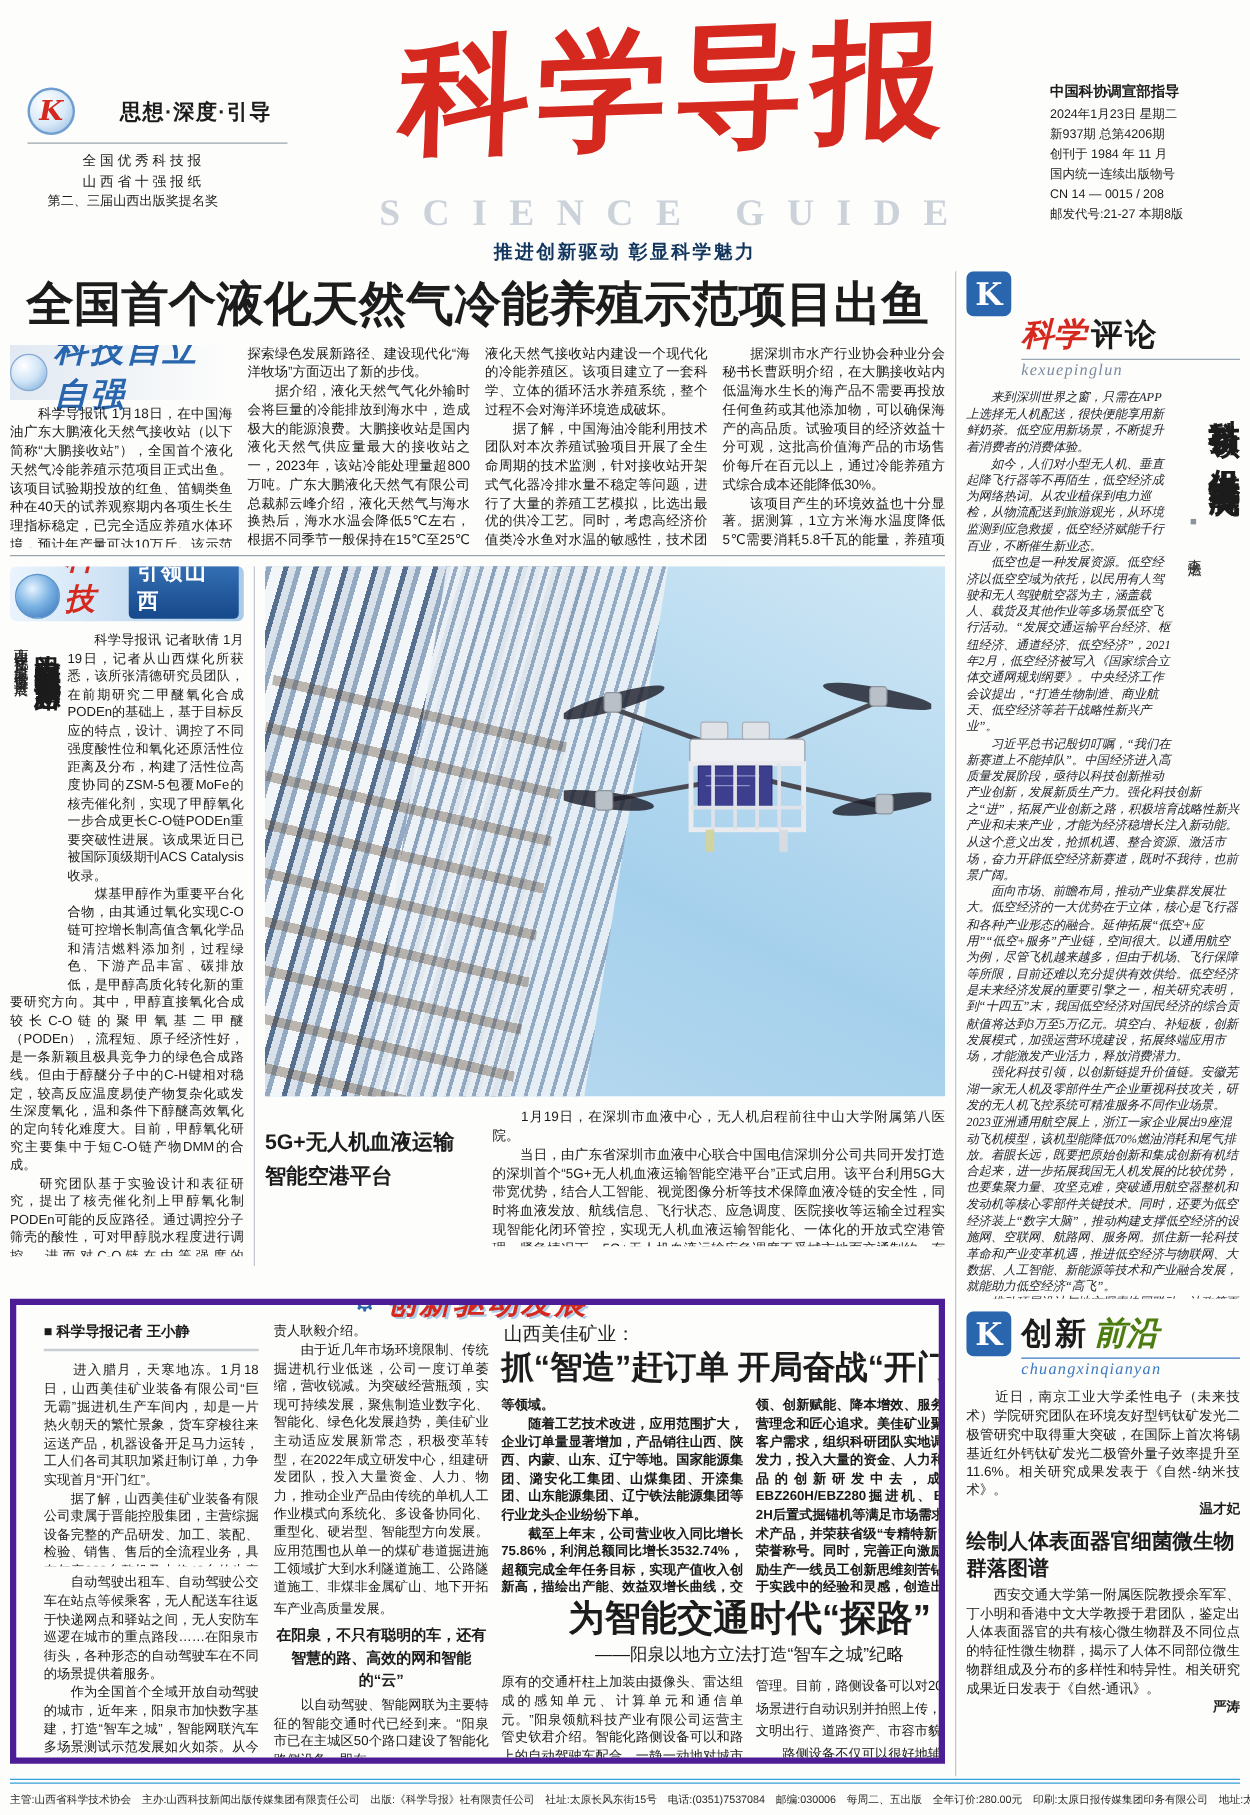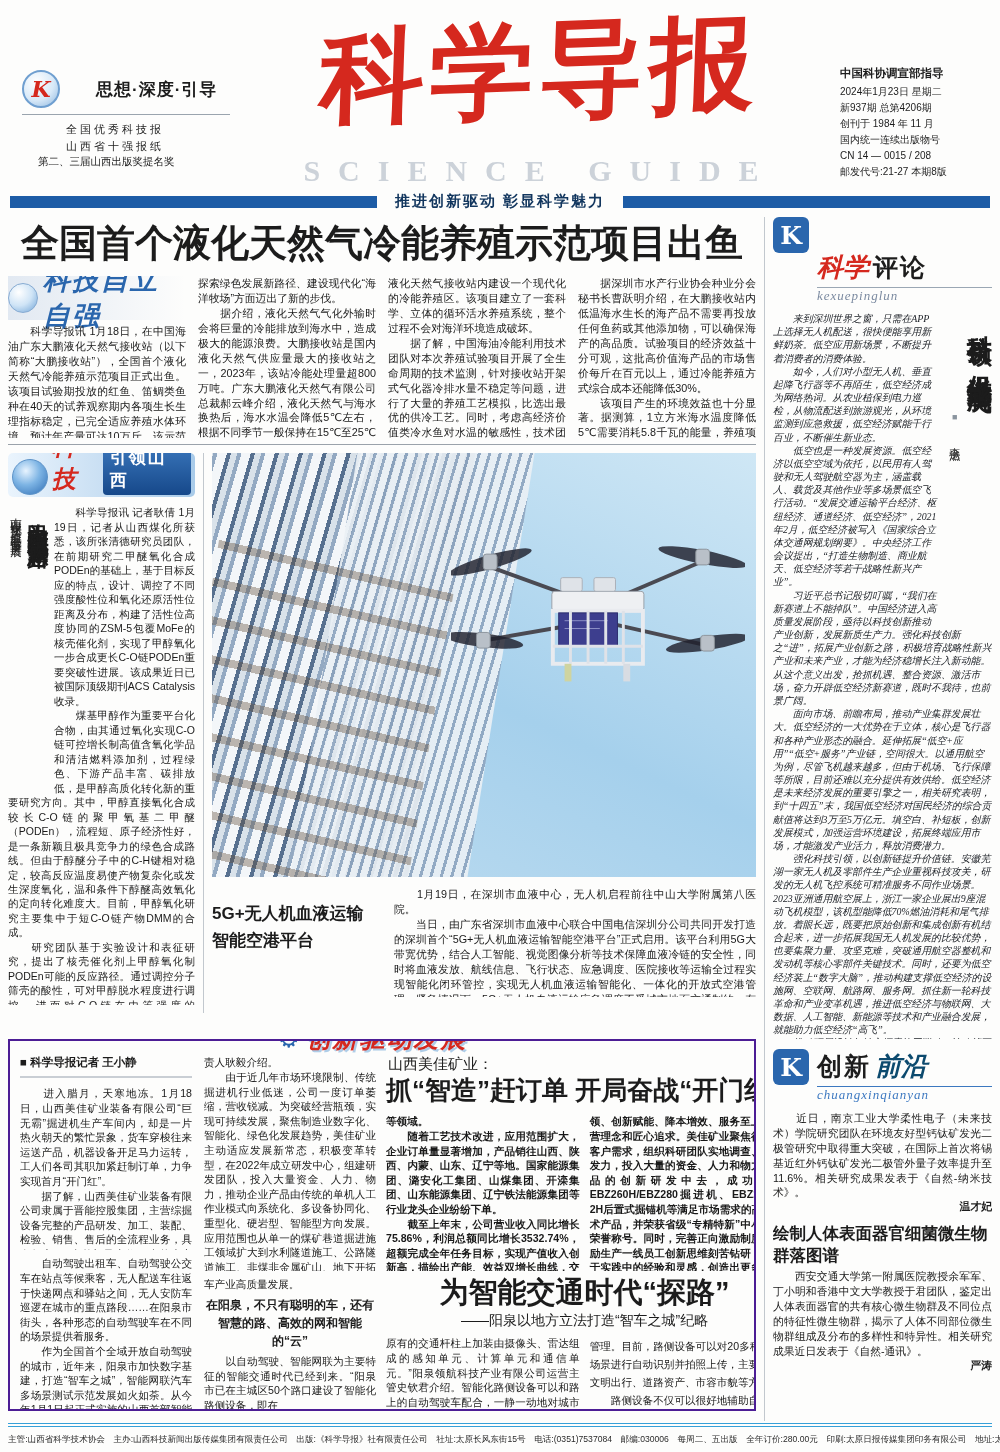--- a/index.html
+++ b/index.html
@@ -22,21 +22,21 @@
   .mast-center { flex:1; position:relative; text-align:center; }
   .mast-title { font-family:"DejaVu Serif","Liberation Serif",serif; font-weight:900; color:#d5281e;
                 font-size:104px; line-height:1.2; letter-spacing:6px; transform:rotate(-2deg) skewX(-4deg); }
   .mast-en { position:absolute; left:0; right:0; bottom:-4px; color:#ccd2d9; font-family:"Liberation Serif",serif;
              font-size:30px; letter-spacing:18px; font-weight:bold; }
   .mast-right { width:152px; padding-top:58px; }
   .mast-guide { font-size:11.5px; font-weight:bold; margin-bottom:3px; }
   .mast-line { font-size:10px; line-height:1.6; white-space:nowrap; }
 
   
-  .slogan-bar { display:flex; align-items:center; margin:8px 2px 6px 2px; }
+  .slogan-bar { display:flex; align-items:center; margin:8px 2px 6px 2px;flex-direction:column; }
   .bar { flex:1; height:12px; background:#1d5ca6; }
   .slogan-text { padding:0 18px; font-size:15px; font-weight:bold; color:#12365e; letter-spacing:2px; white-space:nowrap; }
 
   
   .macro { display:flex; }
   .macro-left { width:748px; }
   .macro-right { width:236px; margin-left:8px; border-left:1px solid #c2c8ce; padding-left:8px; }
 
   
   .lead-headline { font-size:38px; font-weight:900; letter-spacing:0; text-align:center;
@@ -80,21 +80,21 @@
             background:repeating-linear-gradient(97deg,#eaf0f5 0 7px,#8fa6c0 7px 10px); opacity:.92; }
   .bldg-c { position:absolute; left:-30px; top:100px; width:240px; height:460px; transform:rotate(9deg);
             background:repeating-linear-gradient(4deg, rgba(90,70,50,0) 0 30px, rgba(95,75,55,.38) 30px 38px); }
   .drone { position:absolute; left:44%; top:14%; width:54%; }
   .caption { display:flex; gap:14px; height:120px; overflow:hidden; padding-top:10px; }
   .cap-title { width:168px; font-size:17px; font-weight:900; line-height:1.55; padding-top:14px; }
   .cap-bodywrap { flex:1; }
   .cap-body { font-size:10.8px; }
 
   
-  .box { position:relative; border:2px solid #4c1d95; margin-top:26px; height:372px; padding:14px 10px 8px 10px; overflow:hidden; }
+  .box { position:relative; border:5px solid #4c1d95; margin-top:26px; height:372px; padding:14px 10px 8px 22px; overflow:hidden; }
   .box-badge { position:absolute; top:-19px; left:256px; background:#fdfdfc; padding:0 12px; display:flex; align-items:center; gap:6px; }
   .gear { font-size:24px; color:#2a66ad; }
   .box-badge-text { color:#d5281e; font-weight:900; font-style:italic; font-size:25px; letter-spacing:2px;
                     text-shadow:2px 2px 0 #aecde8; font-family:"DejaVu Sans",sans-serif; }
   .box-grid { display:flex; gap:12px; height:100%; }
   .box-left { width:172px; flex:0 0 172px; }
   .reporter { font-size:11.5px; font-weight:bold; border-bottom:2px solid #c9ced4; padding-bottom:6px; margin-bottom:8px; }
   .h178 { height:164px; overflow:hidden; }
   .h158 { height:158px; overflow:hidden; margin-top:6px; }
   .box-right { flex:1; }
@@ -117,21 +117,21 @@
 
   
   .kbadge { display:flex; gap:8px; align-items:flex-start; margin-bottom:8px; }
   .ksq { width:36px; height:36px; flex:0 0 36px; background:#2a66ad; color:#fff; border-radius:6px;
          display:flex; align-items:center; justify-content:center; font-size:25px; font-weight:900;
          font-family:"DejaVu Serif",serif; }
   .kbody { flex:1; }
   .krow { display:flex; align-items:baseline; gap:4px; }
   .kred { color:#d5281e; font-weight:900; font-size:26px; font-style:italic; font-family:"DejaVu Serif",serif;margin-top:33px; }
   .kblack { font-size:25px; font-weight:bold; letter-spacing:2px; }
-  .kblue { color:#0c4a6e; font-weight:900; font-size:26px; font-style:italic; font-family:Liberation Sans, sans-serif; }
+  .kblue { color:#4d7c0f; font-weight:900; font-size:26px; font-style:italic; font-family:Liberation Sans, sans-serif; }
   .kpinyin { border-top:1.5px solid #9aa7b4; color:#7b8aa0; font-style:italic; font-size:13px;
              letter-spacing:1px; font-family:"Liberation Serif",serif; margin-top:2px; }
   .kpinyin.blue { color:#3c78c0; border-top-color:#3c78c0; }
   .cmt { height:822px; overflow:hidden; }
   .cmt-float { float:right; display:flex; height:304px; margin:4px 0 6px 8px; }
   .cmt-author { font-size:11px; color:#333; padding-top:96px; letter-spacing:2px; }
   .cmt-author .sq { color:#8a949e; font-size:9px; }
   .cmt-head { font-size:25px; font-weight:900; letter-spacing:2px; line-height:1.05; padding-left:4px;
               font-family:"DejaVu Sans",sans-serif; }
   .cmt-text { font-size:9.9px; line-height:1.33; font-family:"Liberation Serif","DejaVu Serif",serif;

